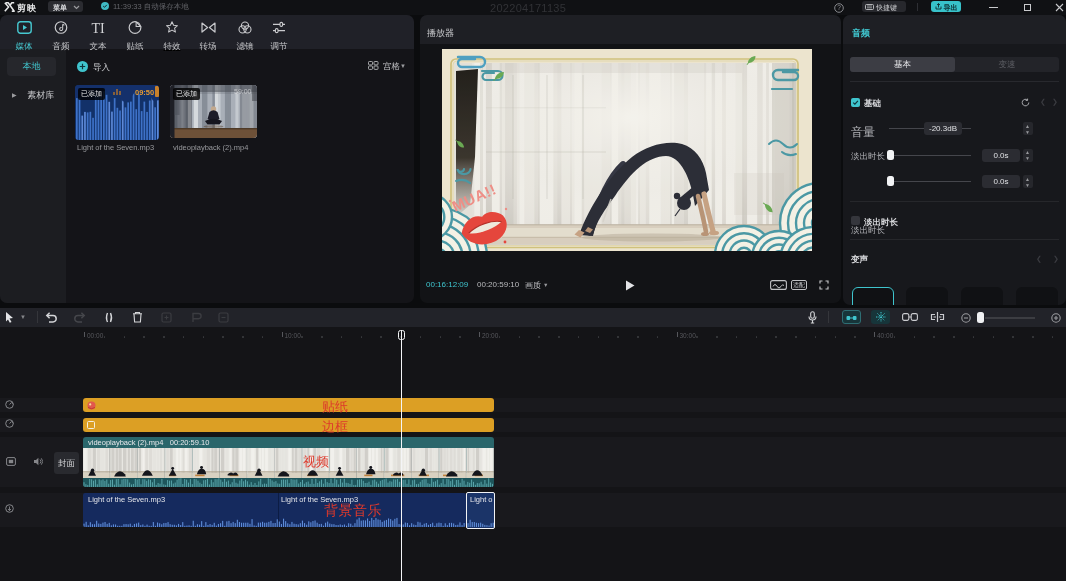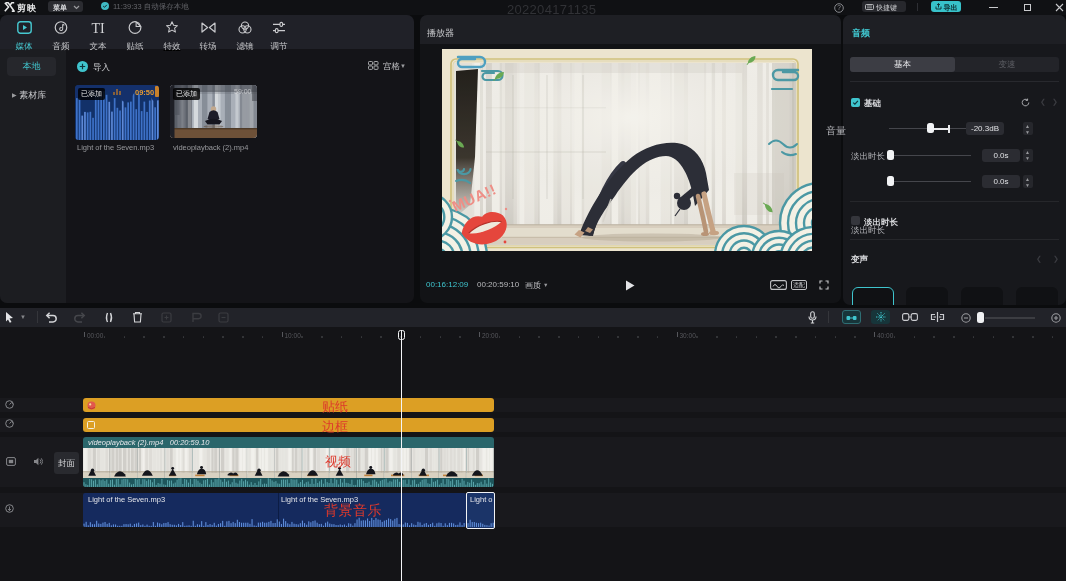--- a/index.html
+++ b/index.html
@@ -27,21 +27,21 @@
           <path d="M1 1 L3.5 3.5 L6 1" stroke="#9a9b9e" stroke-width="1.2" fill="none"></path>
         </svg>
     </div>
 
     <svg class="abs" style="left:101px;top:2px;" width="8" height="8" viewBox="0 0 8 8">
       <circle cx="4" cy="4" r="4" fill="#3fbac4"></circle>
         <path d="M2.2 4.1 L3.5 5.3 L5.8 2.9" stroke="#10242a" stroke-width="1" fill="none"></path>
     </svg>
     <div class="abs" style="left:113px;top:2px;font-size:7.5px;color:#64656a;">11:39:33 自动保存本地</div>
 
-    <div class="abs" style="left:507px;top:2px;font-size:13px;color:#313236;letter-spacing:0.3px;">202204171135</div>
+    <div class="abs" style="left:490px;top:2px;font-size:11px;color:#313236;letter-spacing:0.3px;">202204171135</div>
 
     <svg class="abs" style="left:834px;top:2.5px;" width="10" height="10" viewBox="0 0 10 10">
       <circle cx="5" cy="5" r="4.3" fill="none" stroke="#94959a" stroke-width="0.9"></circle>
       <text x="5" y="7.2" font-size="6.5" fill="#94959a" text-anchor="middle" font-family="Liberation Sans">?</text>
     </svg>
 
     <div class="abs" style="left:862px;top:1px;width:44px;height:11px;background:#27282d;border-radius:3px;">
       <svg class="abs" style="left:3px;top:2.5px;" width="9" height="6" viewBox="0 0 9 6">
           <rect x="0.5" y="0.5" width="8" height="5" rx="1" fill="none" stroke="#c3c4c7" stroke-width="0.9"></rect>
           <path d="M2 2 h5 M2 3.8 h5" stroke="#c3c4c7" stroke-width="0.7"></path>
@@ -134,21 +134,21 @@
           <rect x="8" y="1.4" width="2.6" height="4" rx="1.2" fill="#1d1e23" stroke="#c9cacd" stroke-width="1.1"></rect>
           <rect x="3.4" y="7.6" width="2.6" height="4" rx="1.2" fill="#1d1e23" stroke="#c9cacd" stroke-width="1.1"></rect>
         </svg>
       <div class="lbl">调节</div>
     </div>
   </div>
   <div id="sidebar">
     <div class="abs" style="left:7px;top:57px;width:49px;height:19px;background:#26272c;border-radius:4px;text-align:center;line-height:19px;font-size:9px;color:#41c7cf;">本地</div>
     <div class="abs" style="left:7px;top:86px;width:51px;height:18px;border-radius:4px;line-height:18px;font-size:9px;color:#c9cacd;">
       <span style="display:inline-block;margin-left:5px;color:#9a9b9e;font-size:6px;vertical-align:1px;">▶</span>
-      <span style="margin-left:0;">素材库</span>
+      <span style="margin-left:8px;">素材库</span>
     </div>
   </div>
 
   <div id="media">
 
     <svg class="abs" style="left:77px;top:61px;" width="11" height="11" viewBox="0 0 11 11">
         <circle cx="5.5" cy="5.5" r="5.5" fill="#40c4cd"></circle>
         <path d="M5.5 2.8 v5.4 M2.8 5.5 h5.4" stroke="#10343a" stroke-width="1.2"></path>
       </svg>
     <div class="abs" style="left:93px;top:62px;font-size:8.5px;color:#d2d3d6;">导入</div>
@@ -511,26 +511,26 @@
         <rect width="9" height="9" rx="2" fill="#3fc5ce"></rect>
         <path d="M2.2 4.6 L3.9 6.2 L6.9 2.9" stroke="#10343a" stroke-width="1.2" fill="none"></path>
       </svg>
     <div class="abs" style="left:864px;top:98px;font-size:8.5px;font-weight:bold;color:#dcdde0;">基础</div>
     <svg class="abs" style="left:1021px;top:97.5px;" width="9" height="9" viewBox="0 0 9 9">
         <path d="M7.8 4.5 a3.3 3.3 0 1 1 -1.2 -2.5 M6.6 0.6 v1.8 h-1.9" stroke="#a8a9ad" stroke-width="1" fill="none"></path>
       </svg>
     <div class="abs" style="left:1040px;top:98px;font-size:7px;color:#3a3b40;">❮</div>
     <div class="abs" style="left:1052px;top:98px;font-size:7px;color:#3a3b40;">❯</div>
 
-    <div class="abs" style="left:826px;top:124px;font-size:10px;color:#b4b5b9;">音量</div>
+    <div class="abs" style="left:851px;top:124px;font-size:12px;color:#b4b5b9;">音量</div>
     <div class="abs" style="left:889px;top:128px;width:82px;height:1.2px;background:#45464c;"></div>
     <div class="abs" style="left:930px;top:127.5px;width:19px;height:2.2px;background:#e8e9ec;"></div>
     <div class="abs" style="left:948px;top:124.5px;width:1.5px;height:8px;background:#e8e9ec;"></div>
     <div class="abs" style="left:927px;top:123px;width:7px;height:10px;background:#f2f3f5;border-radius:2.5px;"></div>
-    <div class="abs" style="left:966px;top:122px;width:38px;height:13px;background:#2b2c32;border-radius:3px;text-align:center;line-height:13px;font-size:8px;color:#e0e1e4;">-20.3dB</div>
+    <div class="abs" style="left:924px;top:122px;width:38px;height:13px;background:#2b2c32;border-radius:3px;text-align:center;line-height:13px;font-size:8px;color:#e0e1e4;">-20.3dB</div>
     <div class="abs" style="left:1023px;top:122px;width:10px;height:13px;background:#26272c;border-radius:2px;">
       <div class="abs" style="left:2px;top:0.5px;font-size:5px;color:#97989c;">▲</div>
       <div class="abs" style="left:2px;top:6.5px;font-size:5px;color:#97989c;">▼</div>
     </div>
 
     <div class="abs" style="left:851px;top:150.5px;font-size:8.5px;color:#b4b5b9;">淡出时长</div>
     <div class="abs" style="left:889px;top:154.8px;width:82px;height:1.2px;background:#45464c;"></div>
     <div class="abs" style="left:887px;top:149.8px;width:7px;height:10px;background:#f2f3f5;border-radius:2.5px;"></div>
     <div class="abs" style="left:982px;top:148.7px;width:38px;height:13px;background:#2b2c32;border-radius:3px;text-align:center;line-height:13px;font-size:8px;color:#e0e1e4;">0.0s</div>
     <div class="abs" style="left:1023px;top:148.7px;width:10px;height:13px;background:#26272c;border-radius:2px;">
@@ -731,21 +731,21 @@
           <circle cx="3.2" cy="3.4" r="1.1" fill="#f4e0a0"></circle>
           <path d="M1 6.5 q3.5 2.4 7 0" stroke="#c03a30" stroke-width="1" fill="none"></path>
         </svg>
     </div>
 
     <div class="abs" style="left:83px;top:417.5px;width:411px;height:14px;background:#dc9f24;border-radius:3px;">
       <div class="abs" style="left:4px;top:3px;width:8px;height:8px;border:1.4px solid #f5efdd;border-radius:1.5px;"></div>
     </div>
 
     <div class="abs" style="left:83px;top:436.5px;width:411px;height:50.5px;background:#2a666b;border-radius:3px;overflow:hidden;">
-      <div class="abs" style="left:5px;top:1px;font-size:7.5px;color:#e8e9ec;font-style:italic;">videoplayback (2).mp4&nbsp;&nbsp;&nbsp;00:20:59.10</div>
+      <div class="abs" style="left:5px;top:1px;font-size:7.5px;color:#e8e9ec;">videoplayback (2).mp4&nbsp;&nbsp;&nbsp;00:20:59.10</div>
       <svg class="abs" style="left:0;top:11px;" width="411" height="30" viewBox="0 0 411 30">
           <g transform="translate(0.0,0)">
             <rect x="0" y="0" width="27.4" height="30" fill="#e8e7e2"></rect>
             <rect x="1.0" y="0" width="2.7" height="26" fill="#f1f0ec"></rect>
             <rect x="5.0" y="0" width="3.4" height="26" fill="#dedcd7"></rect>
             <rect x="9.8" y="0" width="3.1" height="26" fill="#d0cec9"></rect>
             <rect x="14.0" y="0" width="3.3" height="26" fill="#dedcd7"></rect>
             <rect x="18.1" y="0" width="3.2" height="26" fill="#e5e4df"></rect>
             <rect x="22.4" y="0" width="2.6" height="26" fill="#dedcd7"></rect>
             <rect x="26.3" y="0" width="2.3" height="26" fill="#d0cec9"></rect>
@@ -1452,20 +1452,20 @@
           <rect x="19.4" y="9.18" width="1.1" height="1.82" fill="#5e8cd8"></rect>
           <rect x="21.5" y="9.59" width="1.1" height="1.41" fill="#5e8cd8"></rect>
           <rect x="23.6" y="7.26" width="1.1" height="3.74" fill="#5e8cd8"></rect>
           <rect x="25.7" y="6.73" width="1.1" height="4.27" fill="#5e8cd8"></rect>
           <rect x="27.8" y="4.98" width="1.1" height="6.02" fill="#5e8cd8"></rect>
         </svg>
     </div>
 
     <div class="abs" style="left:300px;top:398px;width:70px;text-align:center;font-size:13px;color:#dd392c;">贴纸</div>
     <div class="abs" style="left:300px;top:418px;width:70px;text-align:center;font-size:13px;color:#dd392c;">边框</div>
-    <div class="abs" style="left:303px;top:453px;width:70px;text-align:center;font-size:13px;color:#dd392c;">视频</div>
+    <div class="abs" style="left:303px;top:453px;width:70px;text-align:left;font-size:13px;color:#dd392c;">视频</div>
     <div class="abs" style="left:323px;top:502px;width:60px;text-align:center;font-size:14px;color:#dd392c;letter-spacing:0.5px;">背景音乐</div>
   </div>
 
   <div class="abs" style="left:401px;top:330px;width:1px;height:251px;background:#f4f5f7;"></div>
   <div class="abs" style="left:397.5px;top:330px;width:7px;height:10px;border:1.6px solid #f4f5f7;border-radius:2.5px;background:transparent;"></div>
 
 </div>
 
 </body></html>

